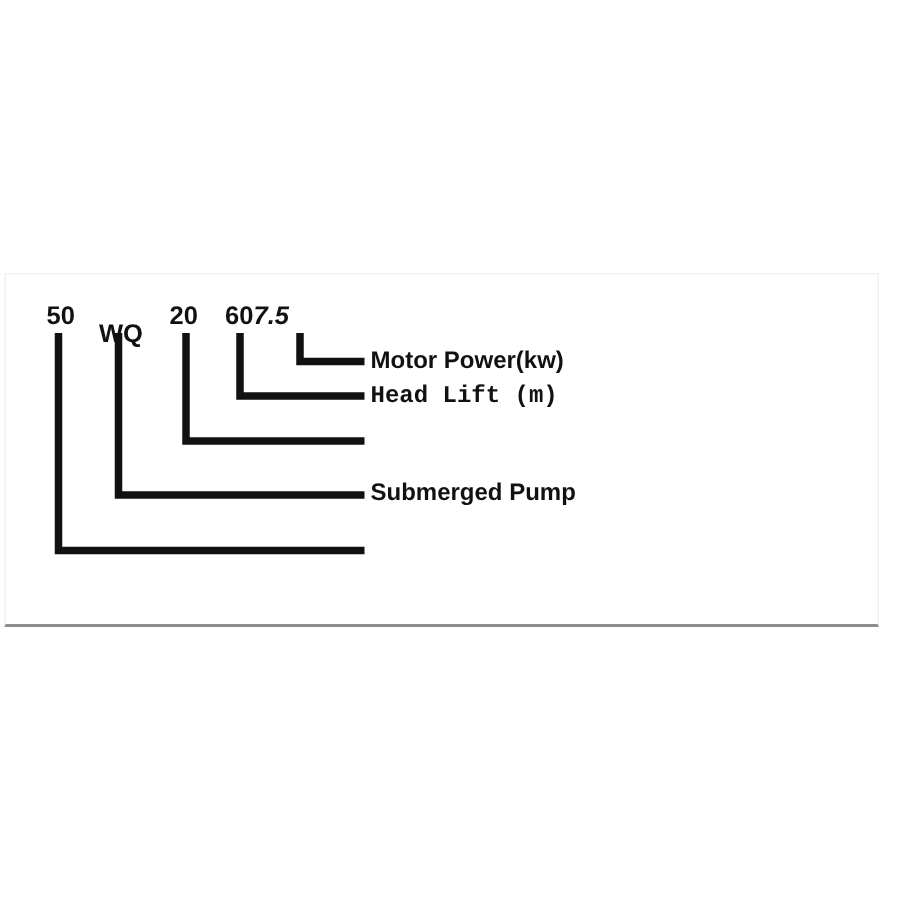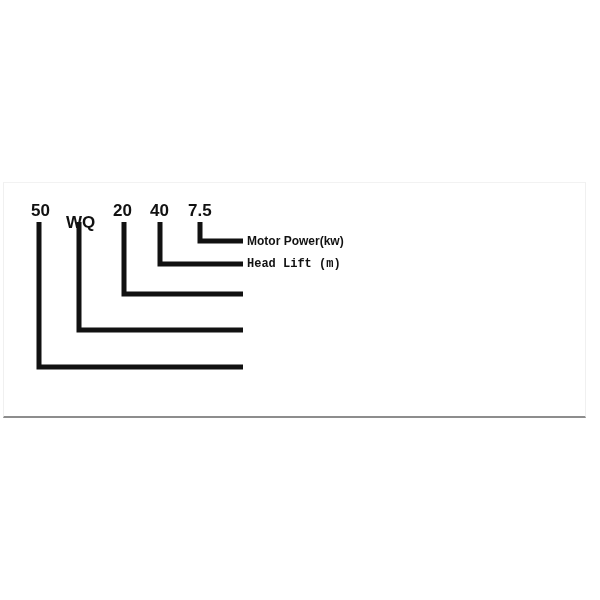--- a/index.html
+++ b/index.html
@@ -57,56 +57,57 @@
     width: 600px;
     height: 600px;
     pointer-events: none;
   }
 
   
   .leader-label {
     position: absolute;
     font-family: "Liberation Sans", sans-serif;
     font-weight: bold;
-    font-size: 12px;
+    font-size: 16px;
     line-height: 16px;
     color: #111111;
     white-space: nowrap;
   }
 </style>
 </head>
 <body>
 
 <div id="canvas">
 
   <div id="panel"></div>
 
   <div class="code-token" style="left:31px; top:202px;">50</div>
 
   <div class="code-token" style="left:66px; top:202px;margin-top:12px;">WQ</div>
 
   <div class="code-token" style="left:113px; top:202px;text-align:center;">20</div>
 
-  <div class="code-token" style="left:150px; top:202px;">40</div>
+  <div class="code-token" style="left:150px; top:202px;">60</div>
 
-  <div class="code-token" style="left:188px; top:202px;">7.5</div>
+  <div class="code-token" style="left:169px; top:202px;font-style:italic;">7.5</div>
 
   <svg id="leaders" viewBox="0 0 600 600" xmlns="http://www.w3.org/2000/svg">
 
     <polyline points="200,222 200,241 243,241" fill="none" stroke="#111111" stroke-width="5" stroke-linecap="butt" stroke-linejoin="miter"></polyline>
 
     <polyline points="160,222 160,264 243,264" fill="none" stroke="#111111" stroke-width="5" stroke-linecap="butt" stroke-linejoin="miter"></polyline>
 
     <polyline points="124,222 124,294 243,294" fill="none" stroke="#111111" stroke-width="5" stroke-linecap="butt" stroke-linejoin="miter"></polyline>
 
     <polyline points="79,222 79,330 243,330" fill="none" stroke="#111111" stroke-width="5" stroke-linecap="butt" stroke-linejoin="miter"></polyline>
 
     <polyline points="39,222 39,367 243,367" fill="none" stroke="#111111" stroke-width="5" stroke-linecap="butt" stroke-linejoin="miter"></polyline>
   </svg>
 
   <div class="leader-label" style="left:247px; top:233px;">Motor Power(kw)</div>
 
   <div class="leader-label" style="left:247px; top:256px;font-family:Liberation Mono, monospace;">Head Lift (m)</div>
 
 
+  <div class="leader-label" style="left:247px; top:321px;">Submerged Pump</div>
 
 
 </div>
 
 </body></html>

